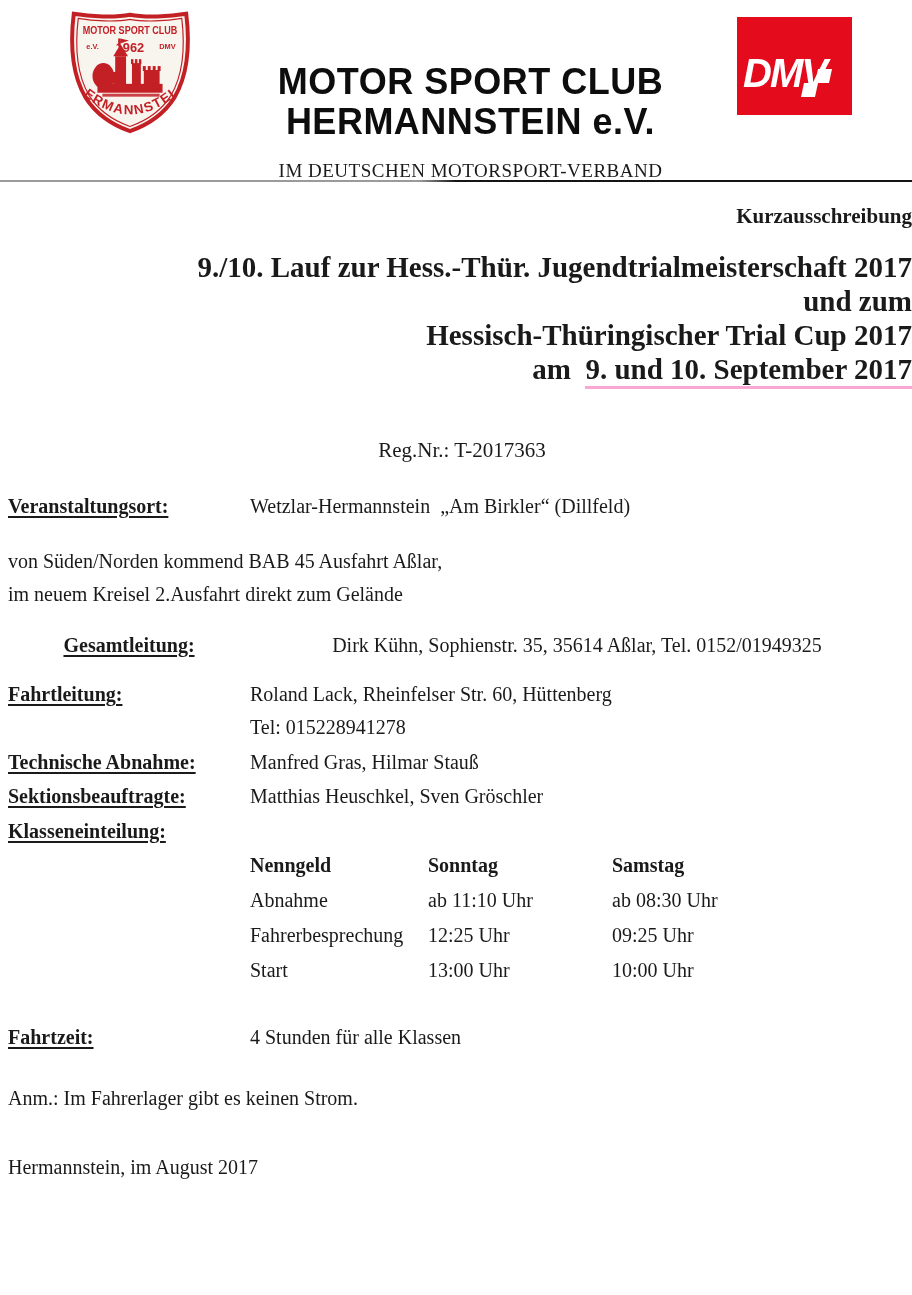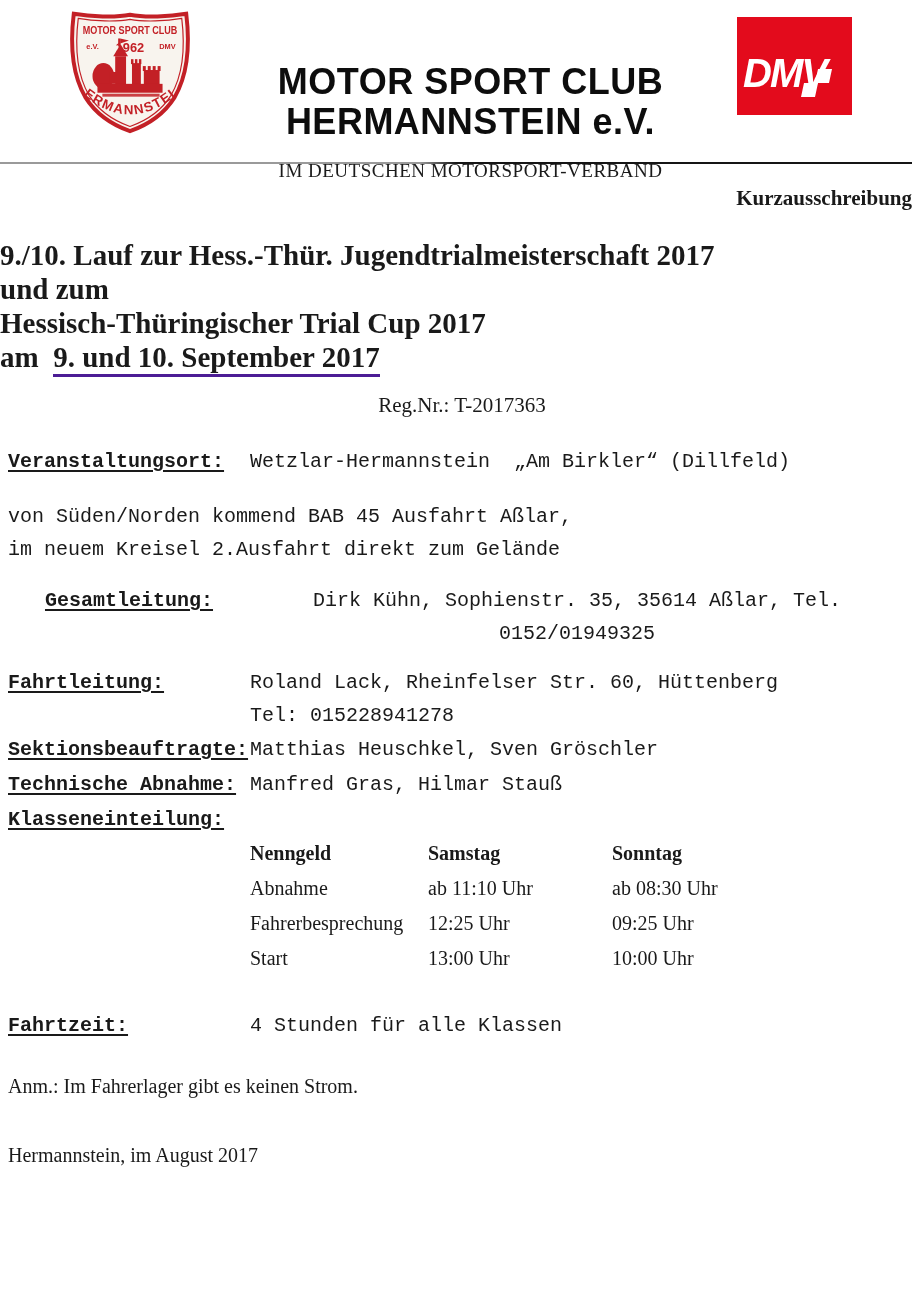--- a/index.html
+++ b/index.html
@@ -6,45 +6,45 @@
   html, body { background: #ffffff; }
   body {
     width: 912px; height: 1295px;
     font-family: "Liberation Serif", serif;
     color: #1a1a1a;
     overflow: hidden;
   }
   .pre { white-space: pre-wrap; }
 
   
-  .header { height: 162px; display: flex; align-items: flex-start; }
+  .header { height: 180px; display: flex; align-items: flex-start; }
   .badge-wrap { margin: 8px 0 0 56px; width: 148px; flex: 0 0 auto; }
   .club-title-block { flex: 1 1 auto; text-align: center; margin-top: 62px; }
   .club-title {
     font-family: "Liberation Sans", sans-serif;
     font-weight: bold; font-size: 36px; line-height: 40px;
     color: #0d0d0d; letter-spacing: 0.5px;
   }
   .club-subtitle { font-size: 19px; line-height: 22px; margin-top: 18px; letter-spacing: 0.5px; }
   .dmv-wrap { margin: 17px 60px 0 0; width: 115px; flex: 0 0 auto; }
 
   .rule {
     height: 2px; width: 100%;
     background: linear-gradient(to right, #9a9a9a 0%, #9a9a9a 46%, #151515 50%, #151515 100%);
   }
 
   
   .doc-type { text-align: right; margin-top: 22px; font-weight: bold; font-size: 21px; line-height: 24px; }
-  .event-title { text-align: left; margin-top: 28px; font-weight: bold; font-size: 29px; line-height: 34px; }
-  .date-underlined { border-bottom: 3px solid #4c1d95; padding-bottom: 1px; }
-  .reg-nr { text-align: center; margin-top: 19px; font-size: 21px; line-height: 24px; padding-left: 12px; }
+  .event-title { text-align: right; margin-top: 22px; font-weight: bold; font-size: 29px; line-height: 34px; }
+  .date-underlined { border-bottom: 3px solid #f9a8d4; padding-bottom: 1px; }
+  .reg-nr { text-align: center; margin-top: 52px; font-size: 21px; line-height: 24px; padding-left: 12px; }
 
   
   .content { padding: 0 8px; }
-  .section { display: flex; font-family: Liberation Mono, monospace; }
+  .section { display: flex; }
   .label {
     flex: 0 0 242px; font-weight: bold; font-size: 20px; line-height: 33px;
     text-decoration: underline; text-decoration-thickness: 2px; text-underline-offset: 3px;
   }
   .value { flex: 1 1 auto; font-size: 20px; }
   .vline { line-height: 33px; }
   .vline-wide { line-height: 37px; }
 
   .mt-s1 { margin-top: 28px; }
   .mt-s2 { margin-top: 22px; }
@@ -166,42 +166,42 @@
   </div>
 
   <div class="section mt-s4">
     <div class="label">Fahrtleitung:</div>
     <div class="value">
       <div class="vline pre">Roland Lack, Rheinfelser Str. 60, Hüttenberg</div>
       <div class="vline pre">Tel: 015228941278</div>
     </div>
   </div>
 
+  <div class="section mt-s5">
+    <div class="label">Technische Abnahme:</div>
+    <div class="value">
+      <div class="vline pre">Manfred Gras, Hilmar Stauß</div>
+    </div>
+  </div>
+
   <div class="section mt-s6">
     <div class="label">Sektionsbeauftragte:</div>
     <div class="value">
       <div class="vline pre">Matthias Heuschkel, Sven Gröschler</div>
     </div>
   </div>
 
-  <div class="section mt-s5">
-    <div class="label">Technische Abnahme:</div>
-    <div class="value">
-      <div class="vline pre">Manfred Gras, Hilmar Stauß</div>
-    </div>
-  </div>
-
   <div class="section mt-s7">
     <div class="label">Klasseneinteilung:</div>
   </div>
 
   <div class="schedule">
     <div class="th">Nenngeld</div>
+    <div class="th">Sonntag</div>
     <div class="th">Samstag</div>
-    <div class="th">Sonntag</div>
 
     <div>Abnahme</div>
     <div>ab 11:10 Uhr</div>
     <div>ab 08:30 Uhr</div>
 
     <div>Fahrerbesprechung</div>
     <div>12:25 Uhr</div>
     <div>09:25 Uhr</div>
 
     <div>Start</div>

